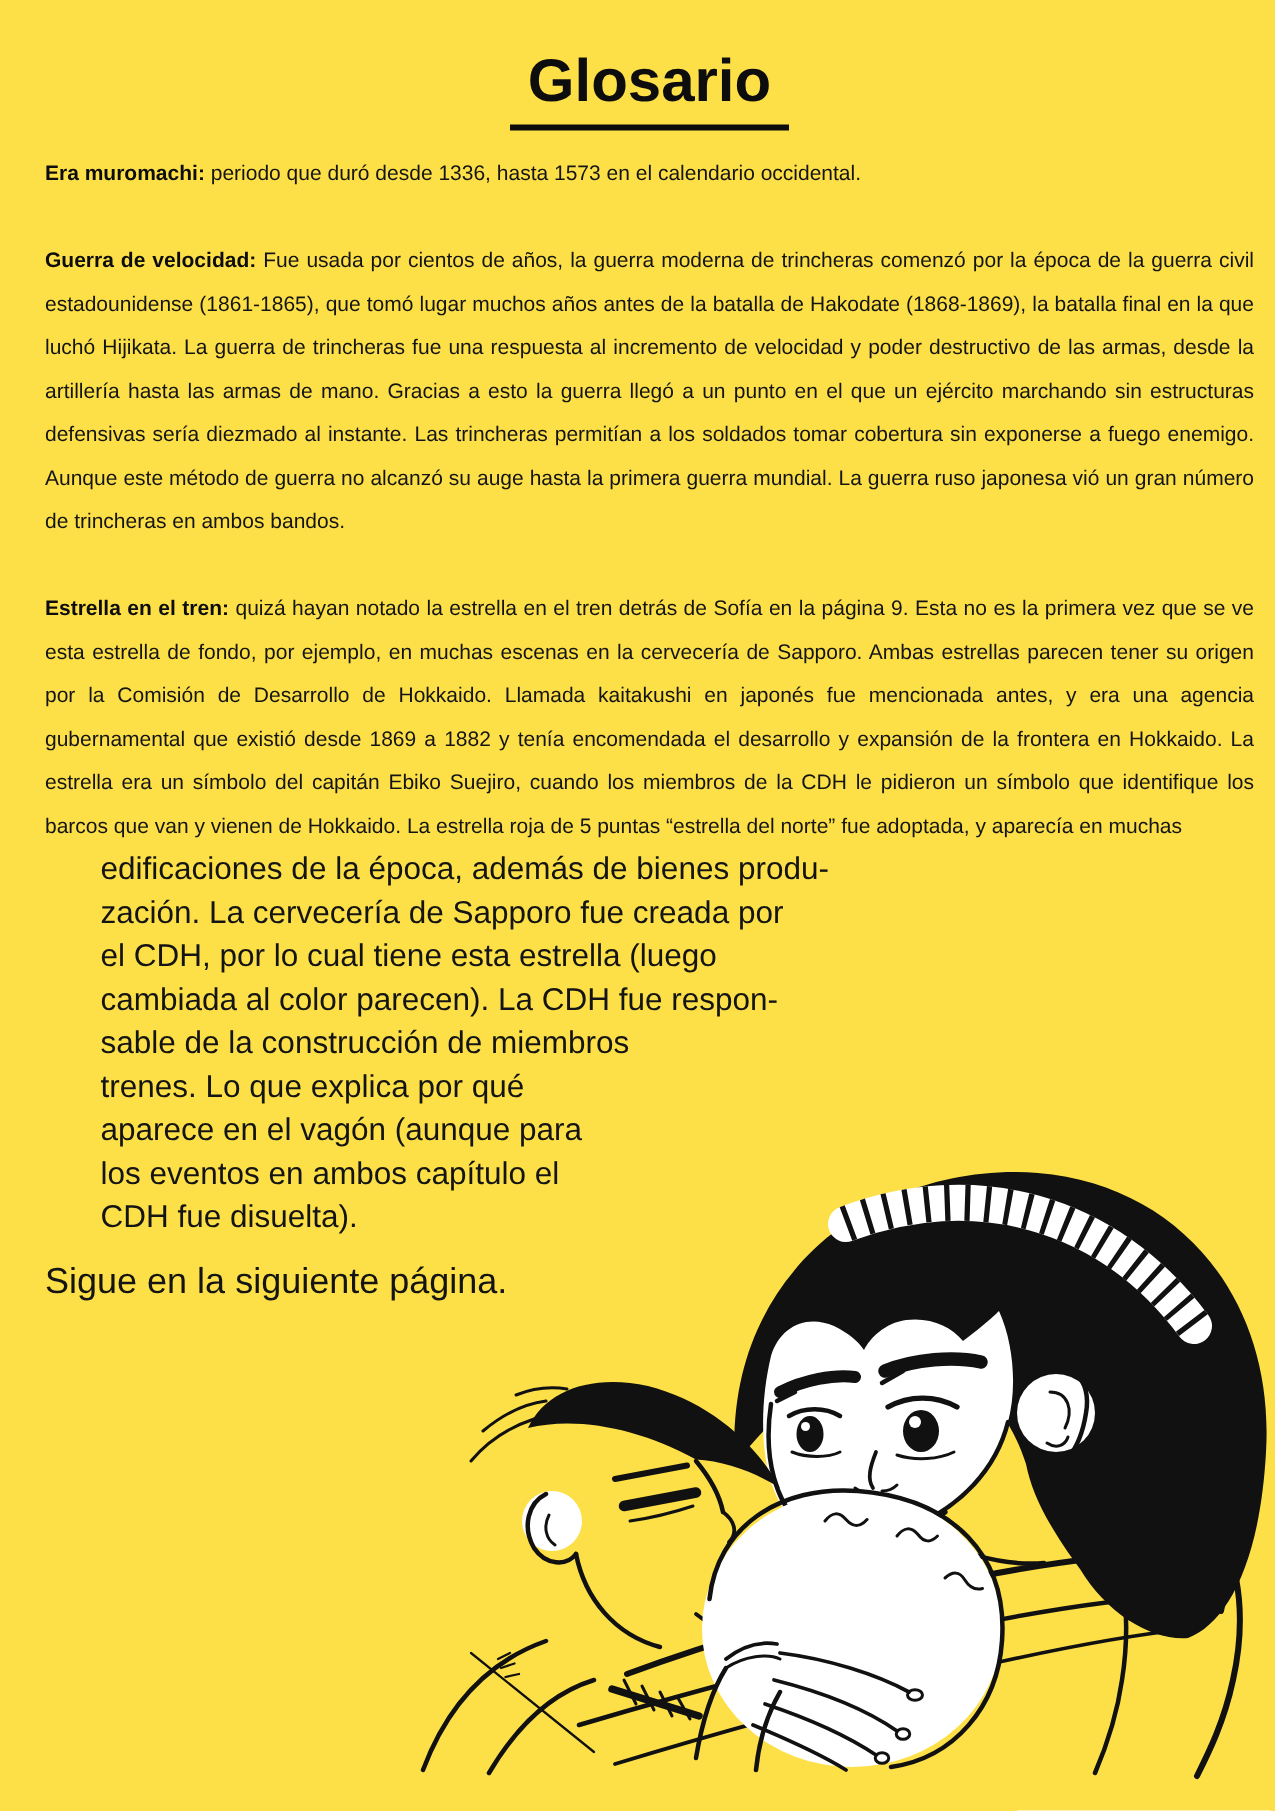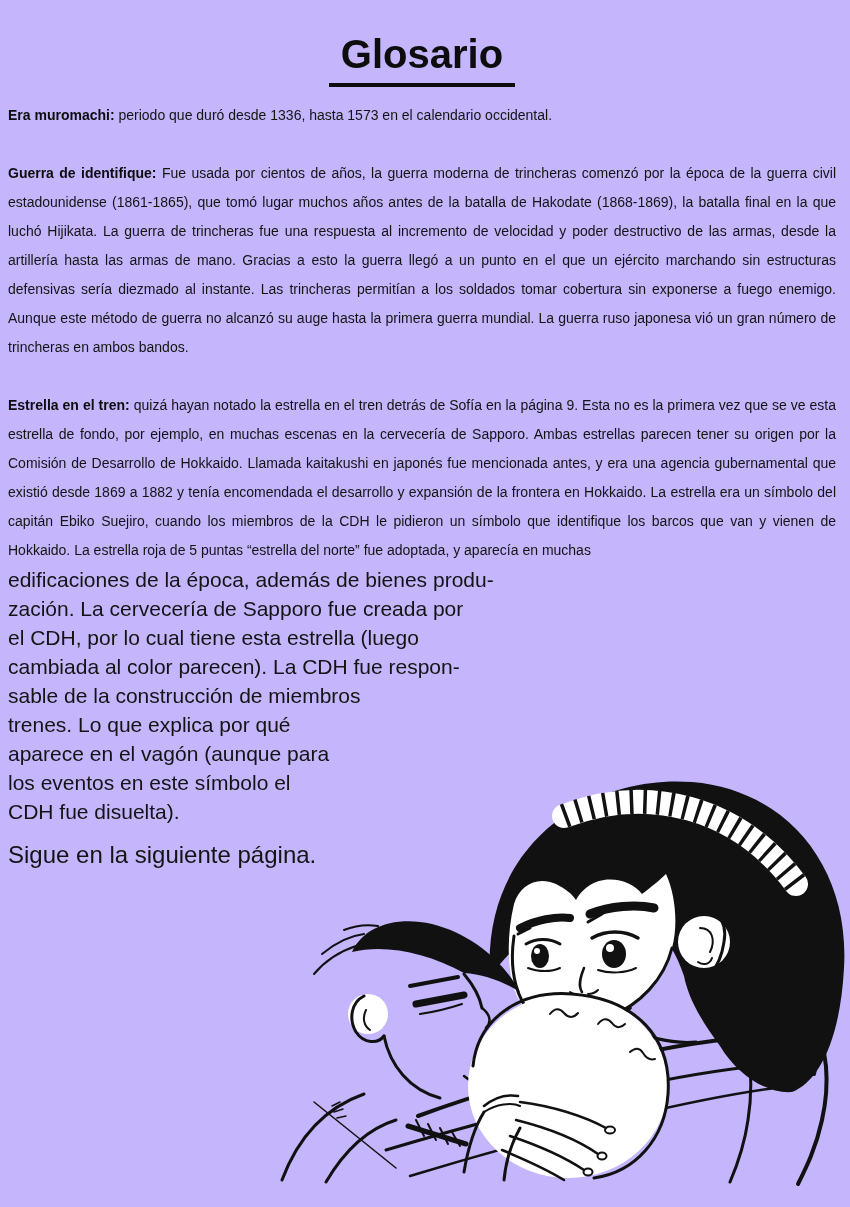--- a/index.html
+++ b/index.html
@@ -1,22 +1,22 @@
 <!DOCTYPE html>
 <html lang="es"><head>
 <meta charset="utf-8">
 <style>
   html,body{margin:0;padding:0;background:#ffffff;}
   .page{
     position:relative;
     width:850px;height:1207px;
-    background:#c4b5fd;color:#111111;
+    background:#fde047;color:#111111;
     font-family:"Liberation Sans","DejaVu Sans",sans-serif;
     box-sizing:border-box;
-    padding:30px 14px 0 8px;
+    padding:30px 14px 0 30px;
     overflow:hidden;
   }
   .title{
     margin:0 0 14px 0;
     text-align:center;
     font-size:40px;line-height:48px;
     font-weight:bold;color:#0d0d0d;
   }
   .title .title-text{
     display:inline-block;
@@ -25,21 +25,21 @@
   }
   .para{
     margin:0 0 29px 0;
     font-size:14px;line-height:29px;
     text-align:justify;
     color:#141414;
   }
   .para .term{font-weight:bold;color:#0d0d0d;}
   .para.tight{margin-bottom:0;margin-top:26px;}
   .wrapped{
-    font-size:21px;line-height:29px;color:#141414;
+    font-size:21px;line-height:29px;color:#141414;margin-left:37px;
   }
   .wrapped .wline{white-space:nowrap;}
   .footer-note{
     margin:14px 0 0 0;
     font-size:24px;line-height:29px;color:#141414;
   }
   svg.illu{
     position:absolute;left:268px;top:776px;
     width:582px;height:412px;
   }
@@ -53,38 +53,38 @@
   <h1 class="title">
     <span class="title-text">Glosario</span>
   </h1>
 
   <p class="para">
     <span class="term">Era muromachi:</span>
     <span>periodo que duró desde 1336, hasta 1573 en el calendario occidental.</span>
   </p>
 
   <p class="para">
-    <span class="term">Guerra de identifique:</span>
+    <span class="term">Guerra de velocidad:</span>
     <span>Fue usada por cientos de años, la guerra moderna de trincheras comenzó por la época de la guerra civil estadounidense (1861-1865), que tomó lugar muchos años antes de la batalla de Hakodate (1868-1869), la batalla final en la que luchó Hijikata. La guerra de trincheras fue una respuesta al incremento de velocidad y poder destructivo de las armas, desde la artillería hasta las armas de mano. Gracias a esto la guerra llegó a un punto en el que un ejército marchando sin estructuras defensivas sería diezmado al instante. Las trincheras permitían a los soldados tomar cobertura sin exponerse a fuego enemigo. Aunque este método de guerra no alcanzó su auge hasta la primera guerra mundial. La guerra ruso japonesa vió un gran número de trincheras en ambos bandos.</span>
   </p>
 
   <p class="para tight">
     <span class="term">Estrella en el tren:</span>
     <span>quizá hayan notado la estrella en el tren detrás de Sofía en la página 9. Esta no es la primera vez que se ve esta estrella de fondo, por ejemplo, en muchas escenas en la cervecería de Sapporo. Ambas estrellas parecen tener su origen por la Comisión de Desarrollo de Hokkaido. Llamada kaitakushi en japonés fue mencionada antes, y era una agencia gubernamental que existió desde 1869 a 1882 y tenía encomendada el desarrollo y expansión de la frontera en Hokkaido. La estrella era un símbolo del capitán Ebiko Suejiro, cuando los miembros de la CDH le pidieron un símbolo que identifique los barcos que van y vienen de Hokkaido. La estrella roja de 5 puntas “estrella del norte” fue adoptada, y aparecía en muchas</span>
   </p>
 
   <div class="wrapped">
     <div class="wline">edificaciones de la época, además de bienes produ-</div>
     <div class="wline">zación. La cervecería de Sapporo fue creada por</div>
     <div class="wline">el CDH, por lo cual tiene esta estrella (luego</div>
     <div class="wline">cambiada al color parecen). La CDH fue respon-</div>
     <div class="wline">sable de la construcción de miembros</div>
     <div class="wline">trenes. Lo que explica por qué</div>
     <div class="wline">aparece en el vagón (aunque para</div>
-    <div class="wline">los eventos en este símbolo el</div>
+    <div class="wline">los eventos en ambos capítulo el</div>
     <div class="wline">CDH fue disuelta).</div>
   </div>
 
   <p class="footer-note">Sigue en la siguiente página.</p>
 
   <svg class="illu" viewBox="0 0 582 412" role="img" stroke-linecap="round" stroke-linejoin="round" fill="none" aria-label="Black-and-white manga illustration: a large round-faced character with dark bowl-cut hair and a striped headband embraces a smaller man with slicked-back hair who puckers his lips while squeezing the larger character's chest with one hand.">
 
     <g>
 
       <path d="M222,200 C214,70 320,-2 424,6 C520,14 582,92 576,192 C572,266 550,306 524,316

